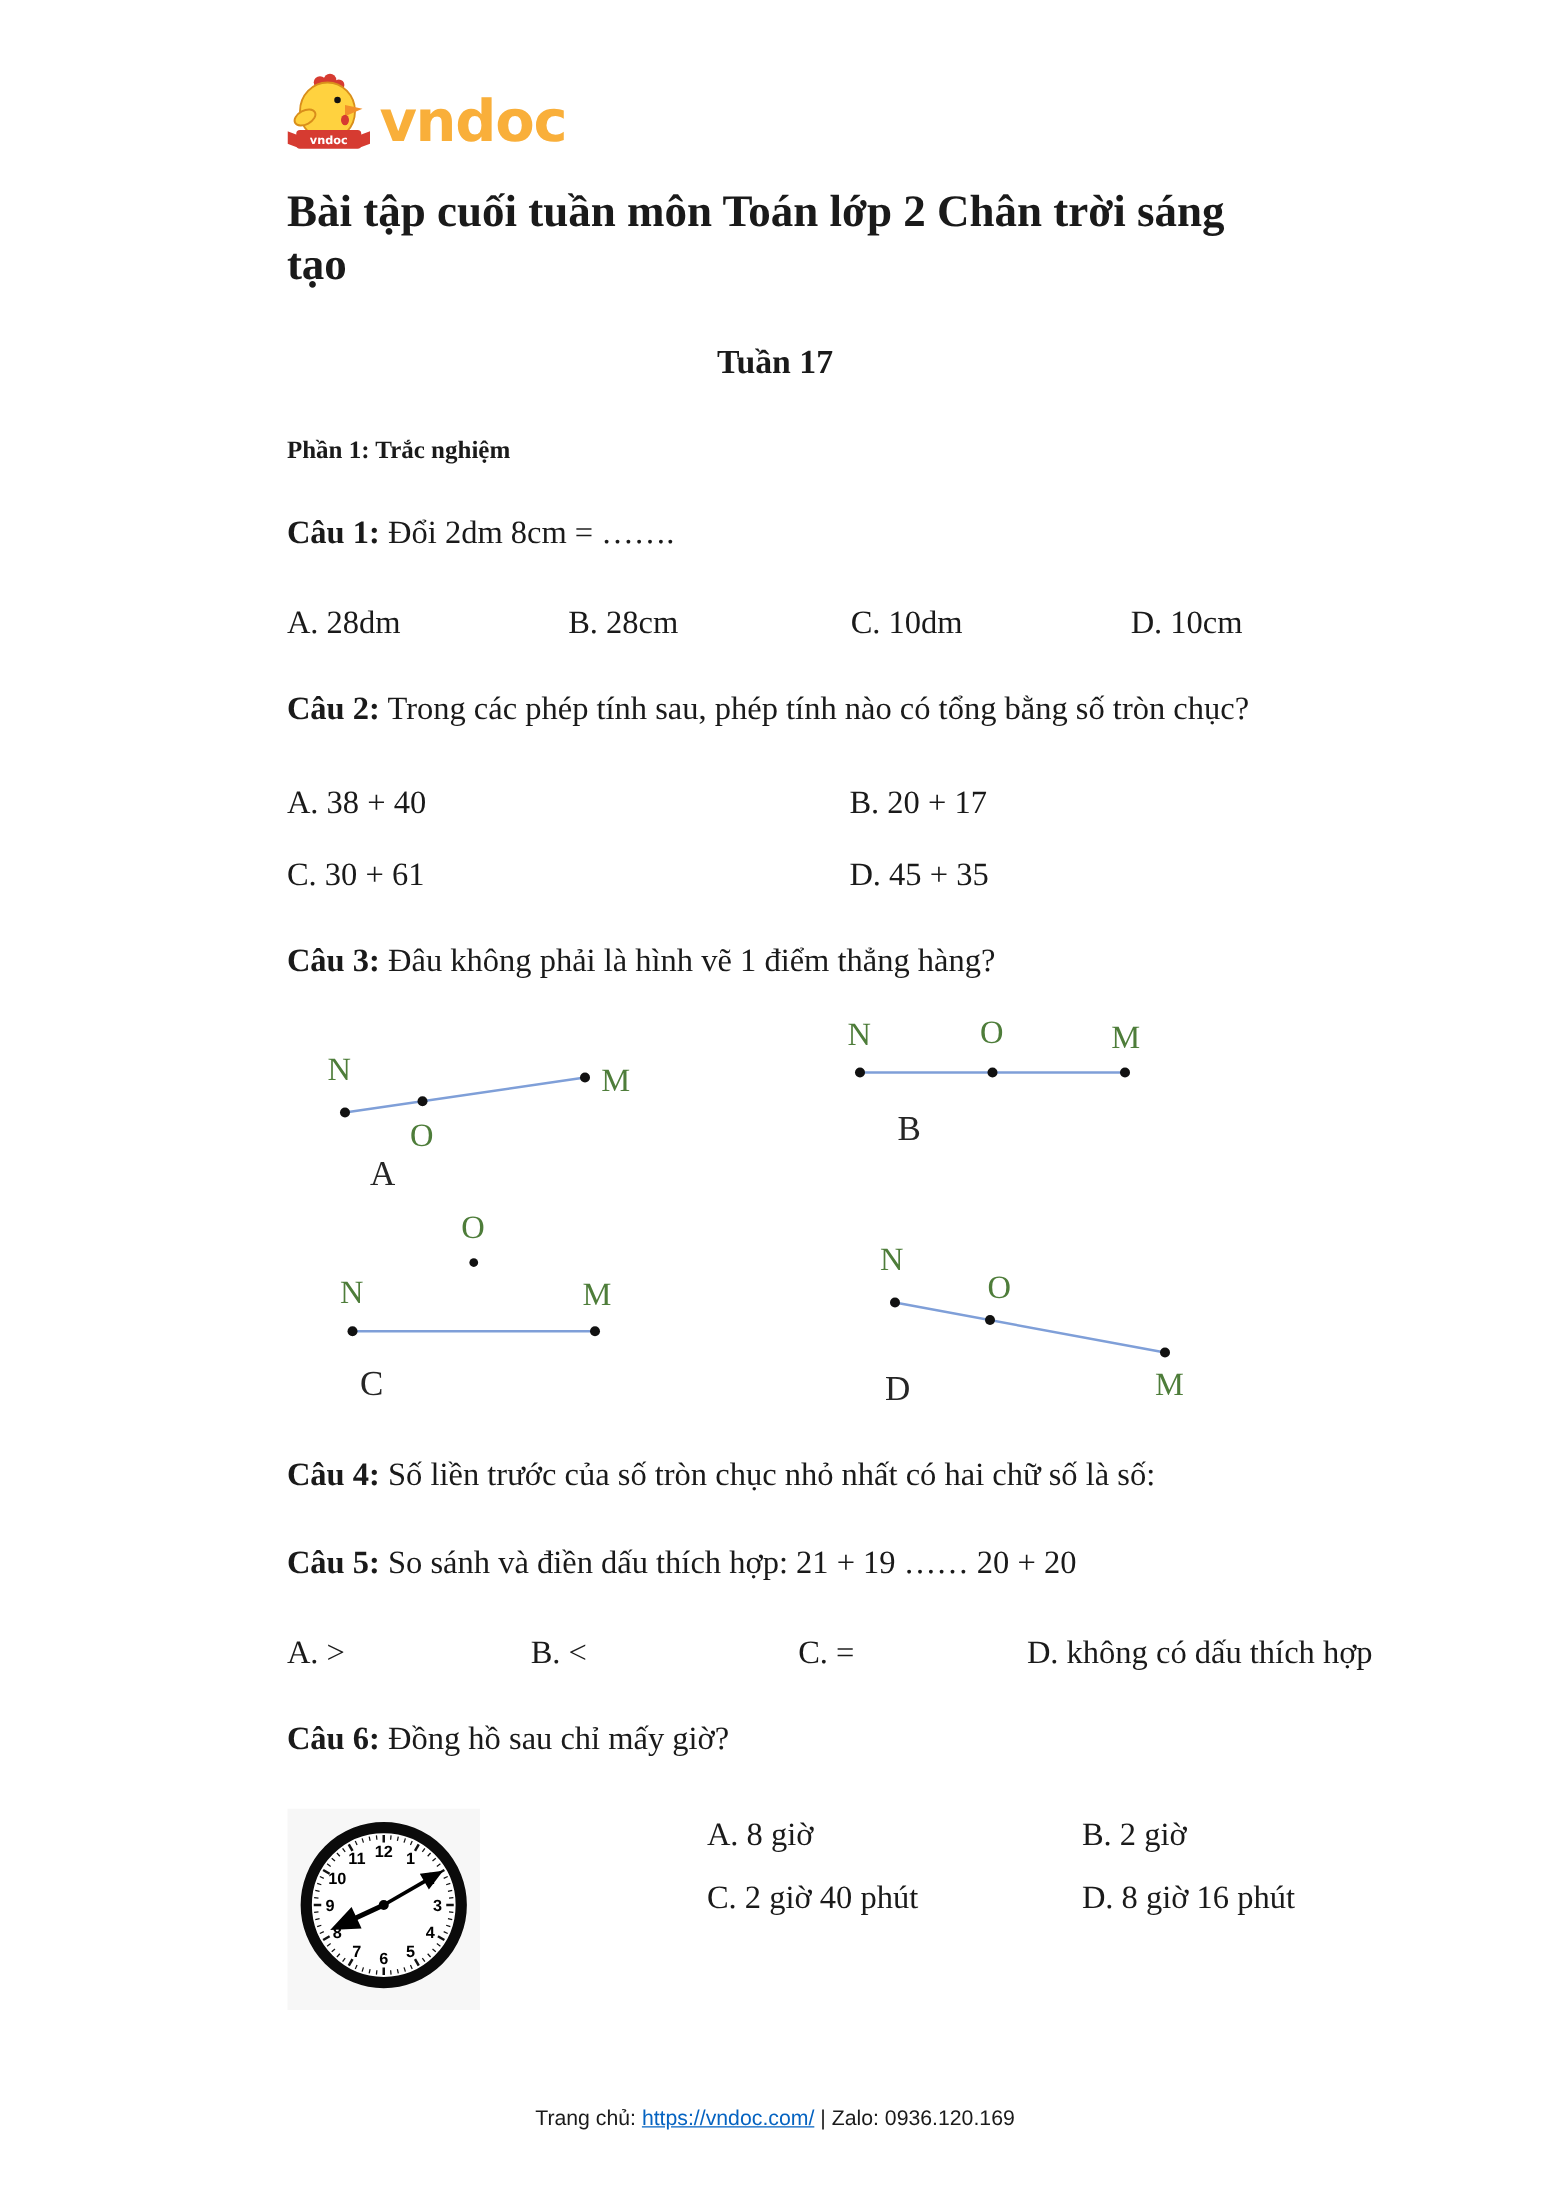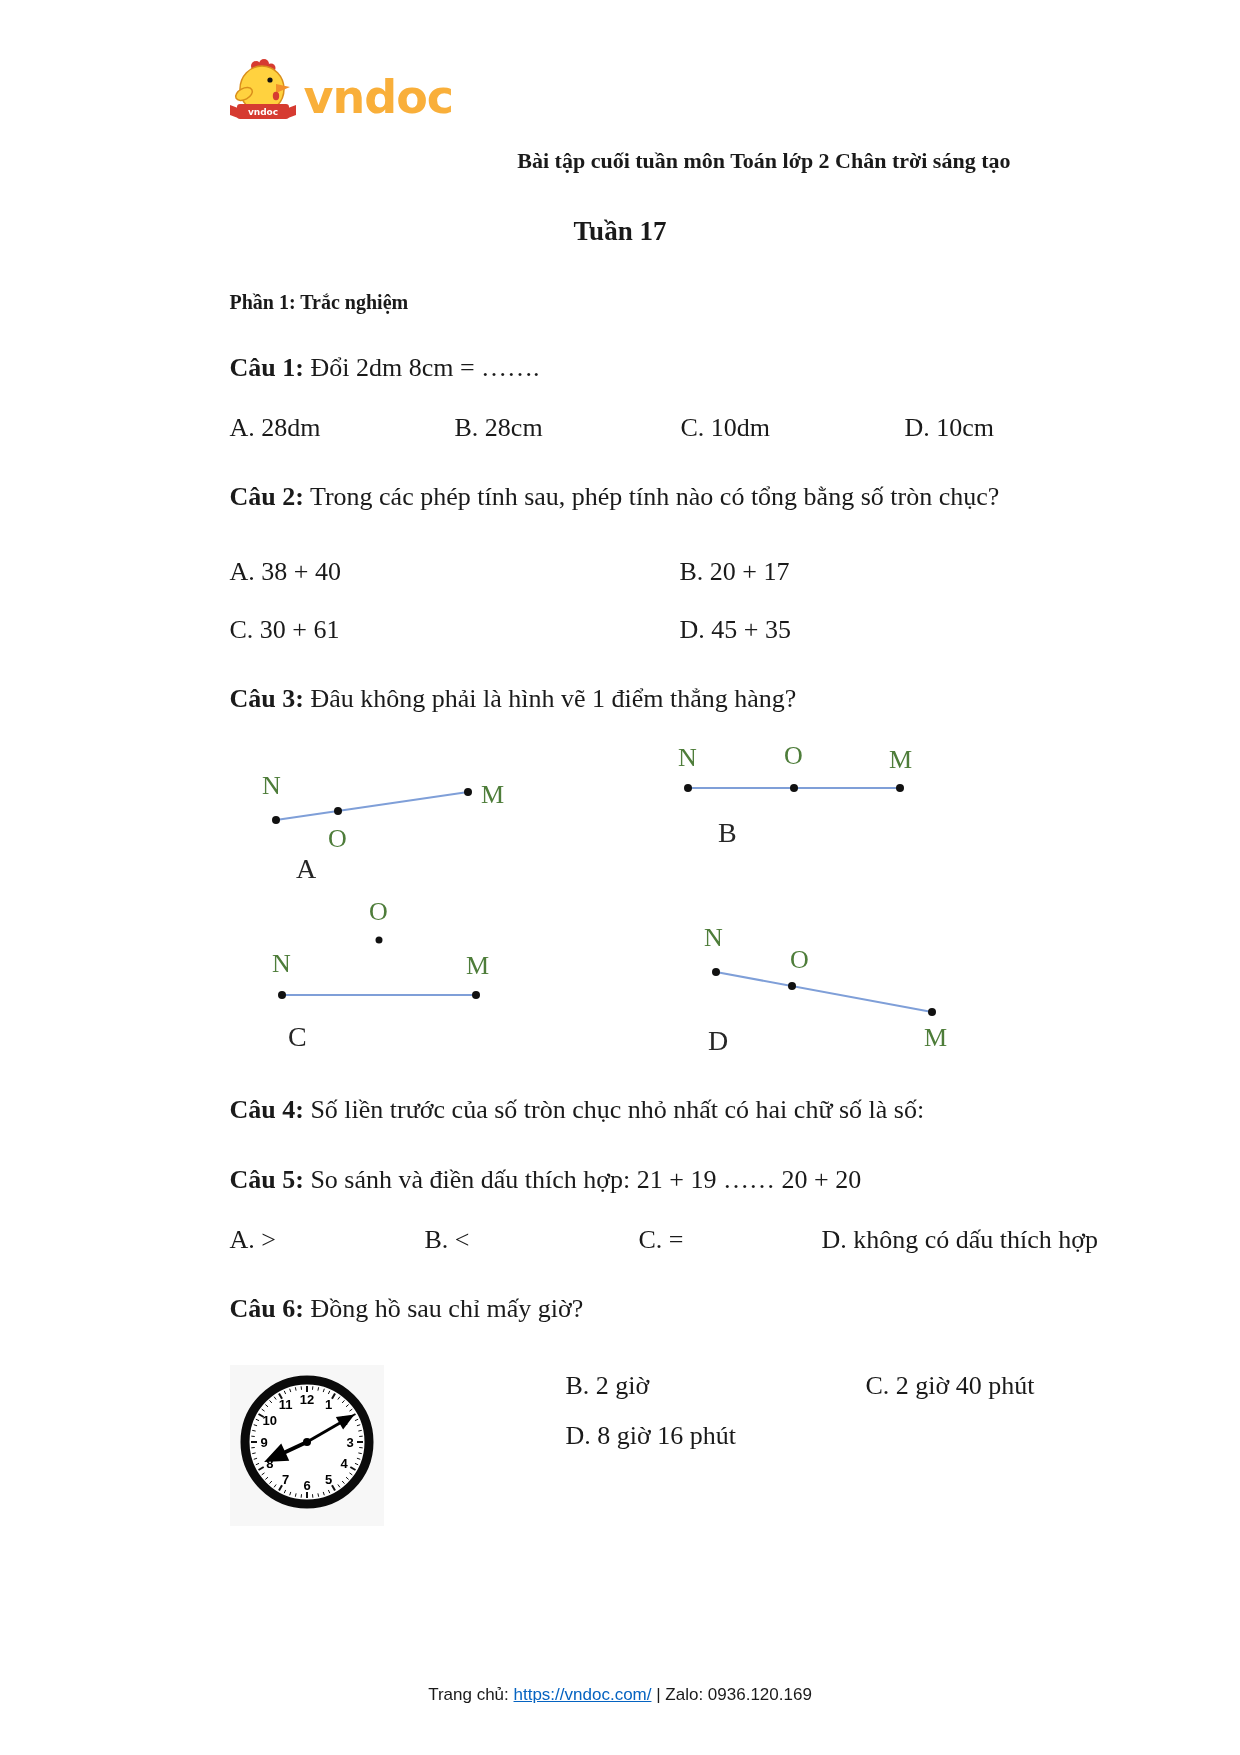--- a/index.html
+++ b/index.html
@@ -21,27 +21,27 @@
     position:relative;overflow:hidden;
   }
   
   .logo{display:flex;align-items:flex-end;gap:8px;height:64px;}
   .logo .wordmark{
     font-family:"DejaVu Sans","Liberation Sans",sans-serif;
     font-weight:bold;font-size:46px;line-height:1;color:var(--orange);
     letter-spacing:-1px;padding-bottom:2px;
   }
   
-  .doc-title{margin-top:26px;text-align:right;font-weight:bold;font-size:22px;}
+  .doc-title{margin-top:26px;text-align:left;font-weight:bold;font-size:36px;}
   .doc-subtitle{margin-top:42px;text-align:center;font-weight:bold;font-size:27px;}
   .section-heading{margin-top:44px;font-weight:bold;font-size:20px;}
   
   .q{margin-top:38px;line-height:1.25;}
   .q .qlabel{font-weight:bold;}
-  .opts{display:flex;margin-top:28px;}
+  .opts{display:flex;margin-top:40px;}
   .opts span{white-space:nowrap;}
   .opts-4 > span:nth-child(1){flex:0 0 225px;}
   .opts-4 > span:nth-child(2){flex:0 0 226px;}
   .opts-4 > span:nth-child(3){flex:0 0 224px;}
   .opts-2col{margin-top:44px;}
   .opts-2col > span:nth-child(1){flex:0 0 450px;}
   .opts-2col.row2{margin-top:28px;}
   .opts-q5 > span:nth-child(1){flex:0 0 195px;}
   .opts-q5 > span:nth-child(2){flex:0 0 214px;}
   .opts-q5 > span:nth-child(3){flex:0 0 183px;}
@@ -280,20 +280,21 @@
           <polygon points="68.5,49 81.5,49 75,33"></polygon>
         </g>
         <g class="hand" stroke-width="3" transform="rotate(60 75 75)">
           <line x1="75" y1="75" x2="75" y2="34"></line>
           <polygon points="70,36 80,36 75,24"></polygon>
         </g>
         <circle cx="75" cy="75" r="4" fill="#000"></circle>
       </svg>
     </div>
     <div class="q6opts">
+      <span>A. 8 giờ</span>
       <span>B. 2 giờ</span>
       <span>C. 2 giờ 40 phút</span>
       <span>D. 8 giờ 16 phút</span>
     </div>
   </div>
 
   <div class="footer">
     <span>Trang chủ: </span><a href="#">https://vndoc.com/</a><span> | Zalo: 0936.120.169</span>
   </div>
 

